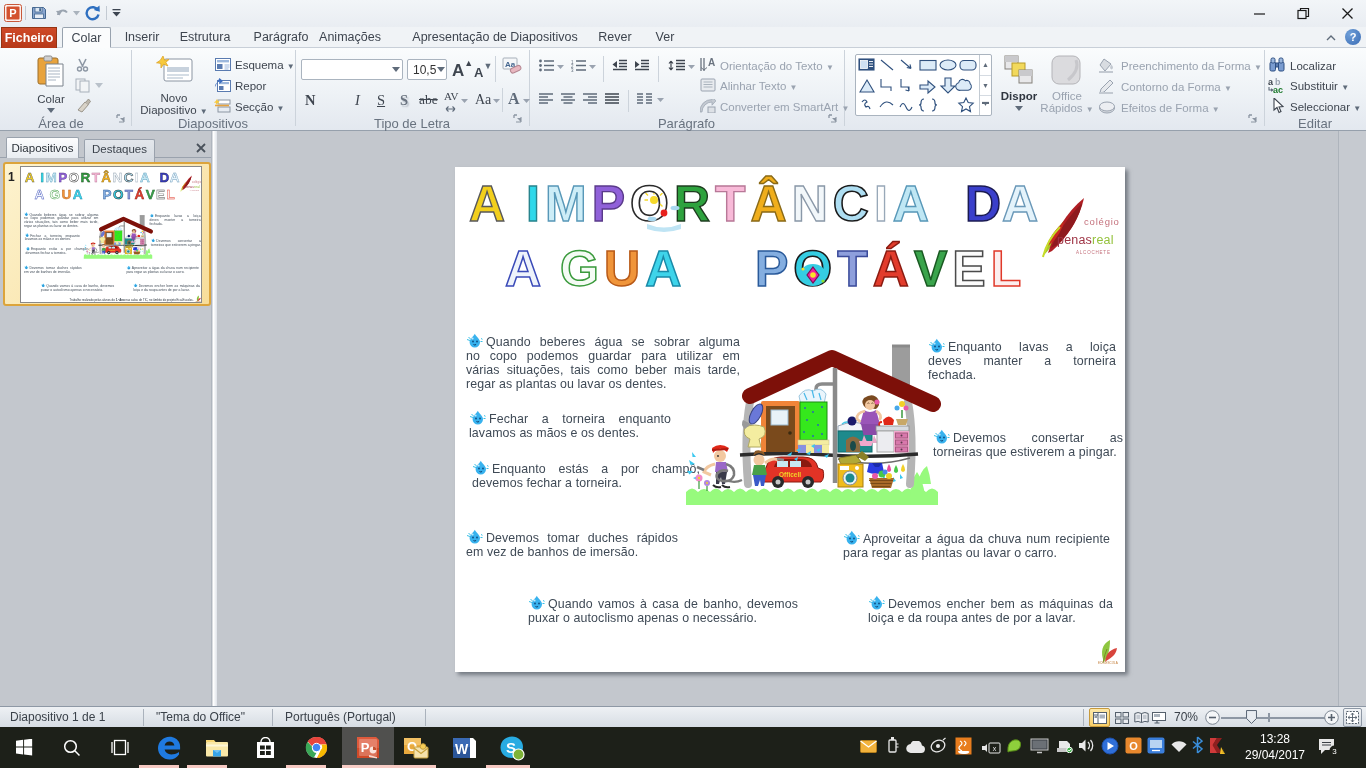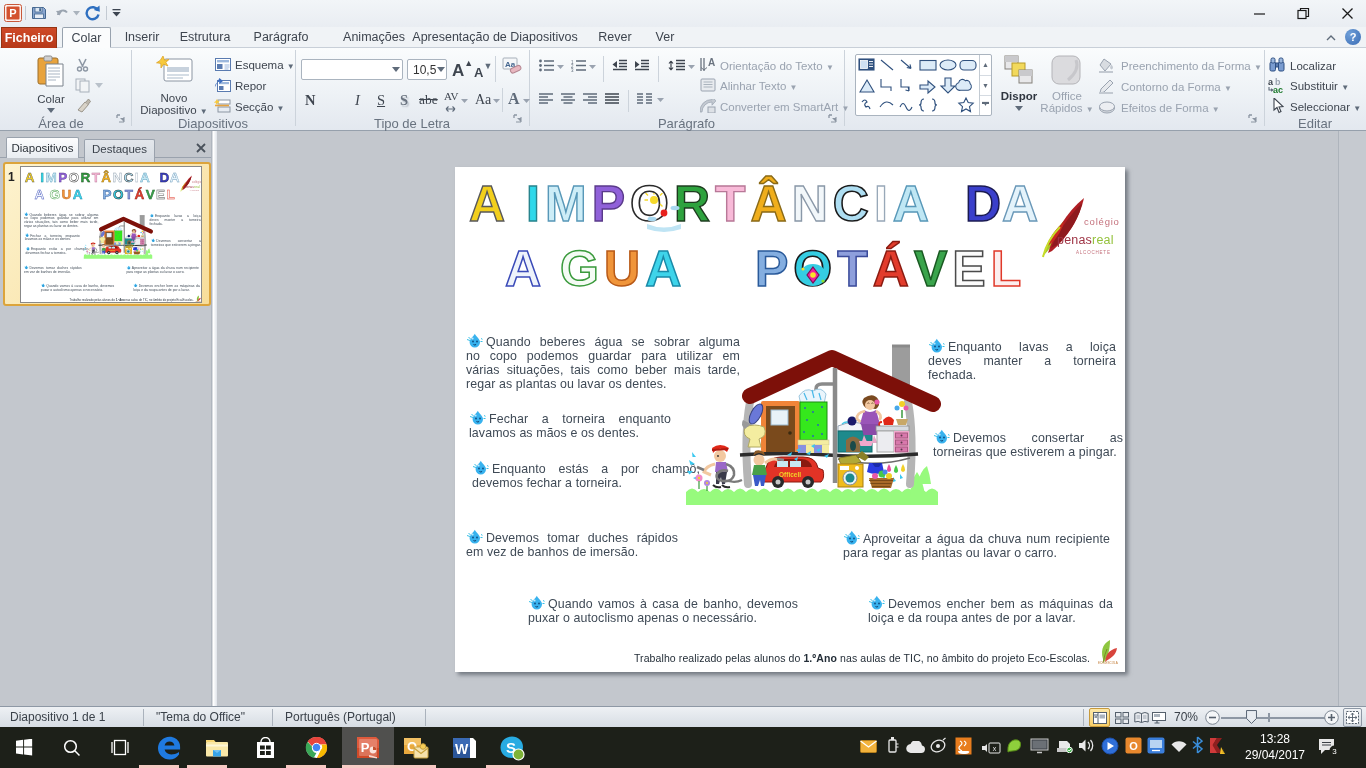--- a/index.html
+++ b/index.html
@@ -113,21 +113,21 @@
         </svg>
     </div>
   </div>
 
   <div id="tabrow">
     <div class="tab" style="left:1px;width:56px;color:#fff;background:linear-gradient(#cf4a28,#b63818);border:1px solid #953413;border-bottom:none;font-weight:bold;">Ficheiro</div>
     <div class="tab" style="left:62px;width:49px;background:#fbfcfd;border:1px solid #98a2ae;border-bottom:1px solid #fbfcfd;border-radius:2px 2px 0 0;">Colar</div>
     <div class="tab" style="left:116px;width:52px;">Inserir</div>
     <div class="tab" style="left:172px;width:66px;">Estrutura</div>
     <div class="tab" style="left:243px;width:76px;">Parágrafo</div>
-    <div class="tab" style="left:336px;width:76px;">Animações</div>
+    <div class="tab" style="left:312px;width:76px;">Animações</div>
     <div class="tab" style="left:405px;width:180px;">Apresentação de Diapositivos</div>
     <div class="tab" style="left:590px;width:50px;">Rever</div>
     <div class="tab" style="left:645px;width:40px;">Ver</div>
 
     <svg width="12" height="9" viewBox="0 0 12 9" style="position:absolute;left:1325px;top:6px">
         <path d="M2 7 L6 3 L10 7" fill="none" stroke="#5f6b7a" stroke-width="1.4"></path>
         <path d="M2 4.5 L6 0.5 L10 4.5" fill="none" stroke="#5f6b7a" stroke-width="1.4" opacity="0.01"></path>
       </svg>
     <div style="position:absolute;left:1345px;top:2px;width:16px;height:16px;border-radius:50%;background:radial-gradient(circle at 5px 5px,#6f9fd8,#3a6cb5);color:#fff;font-size:11px;font-weight:bold;text-align:center;line-height:16px;">?</div>
   </div>
@@ -927,21 +927,20 @@
                 <path d="M8.8 0.8 C10.5 4 14 6.2 14 9.2 a5.2 5.2 0 0 1 -10.4 0 C3.6 6.2 7.1 4 8.8 0.8 z" fill="#38b2ee"></path>
                 <circle cx="7" cy="8.5" r="0.9" fill="#0d4a80"></circle>
                 <circle cx="11" cy="8.5" r="0.9" fill="#0d4a80"></circle>
                 <circle cx="6.5" cy="5.5" r="1.1" fill="#bfe8fb"></circle>
                 <path d="M7.5 11.5 q1.3 1 2.6 0" stroke="#0a3a6a" fill="none"></path>
                 <path d="M15 5.5 l1.5 0.8 M14.5 8.5 l2 0" stroke="#35c0e8" stroke-width="1"></path>
               </svg>Devemos encher bem as máquinas da</div>
             <div class="">loiça e da roupa antes de por a lavar.</div>
           </div>
 
-      <div style="position:absolute;left:178px;top:485px;width:458px;font-size:10.5px;color:#242e38;text-align:center;letter-spacing:0.1px;">Trabalho realizado pelas alunos do <b>1.ºAno</b> nas aulas de TIC, no âmbito do projeto Eco-Escolas.</div>
       <svg width="24" height="26" viewBox="0 0 24 26" style="position:absolute;left:639px;top:471px;">
         <path d="M10 24 C6 14 8 6 16 2 C 16 12 14 18 10 24 z" fill="#8ec63f"></path>
         <path d="M11 24 C16 20 22 18 23 10 C 15 12 12 16 11 24 z" fill="#d8443c"></path>
         <path d="M9 25 q2 -10 4 -14" stroke="#7a8a28" fill="none"></path>
         <text x="4" y="25.5" font-size="3" fill="#c07830">ECO-ESCOLAS</text>
       </svg>
 
       <svg width="258" height="162" viewBox="0 0 258 162" style="position:absolute;left:231px;top:177px;">
 
         <path d="M0 148 q6 -7 12 0 q6 -6 12 0 q6 -7 12 0 q6 -6 12 0 q6 -7 12 0 q6 -6 12 0 q6 -7 12 0 q6 -6 12 0 q6 -7 12 0 q6 -6 12 0 q6 -7 12 0 q6 -6 12 0 q6 -7 12 0 q6 -6 12 0 q6 -7 12 0 q6 -6 12 0 q6 -7 12 0 q6 -6 12 0 q6 -7 12 0 q6 -6 12 0 q6 -7 12 0 l0 13 l-256 0 z" fill="#97fa7d"></path>

